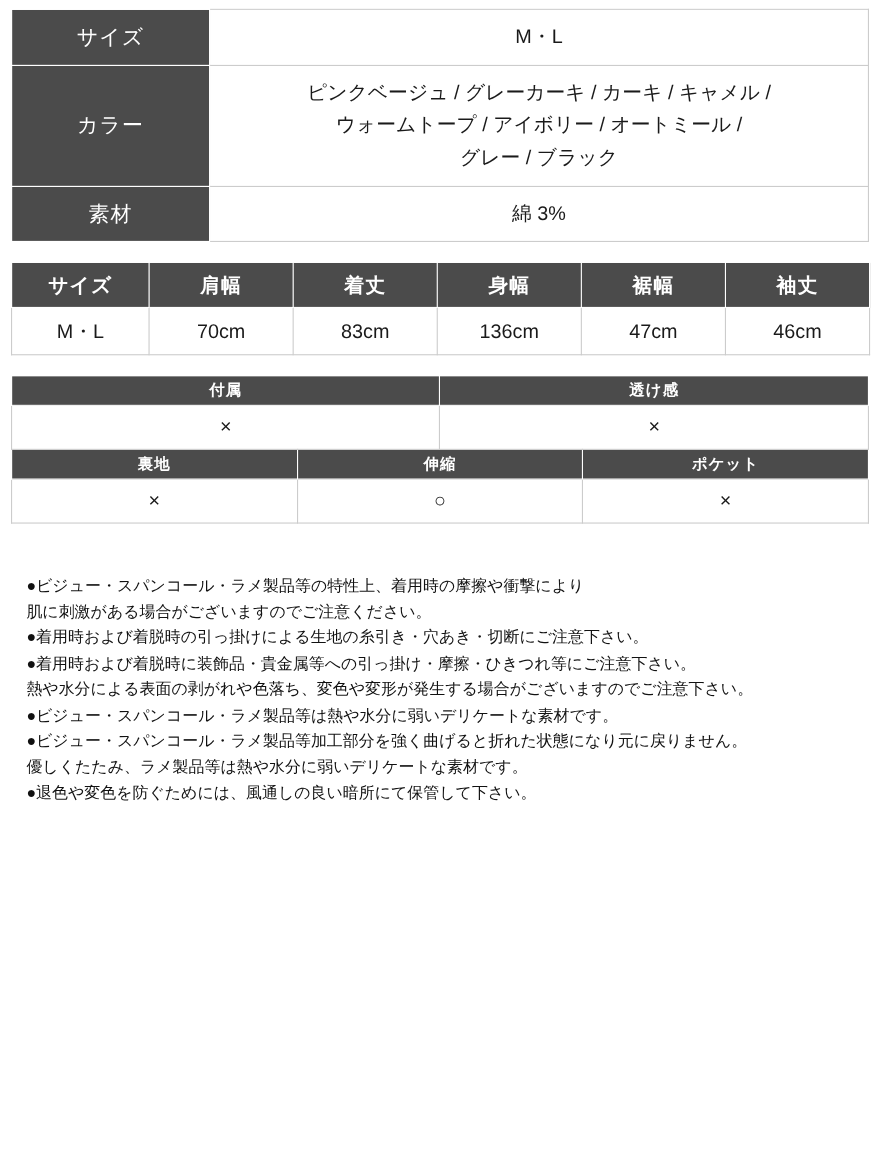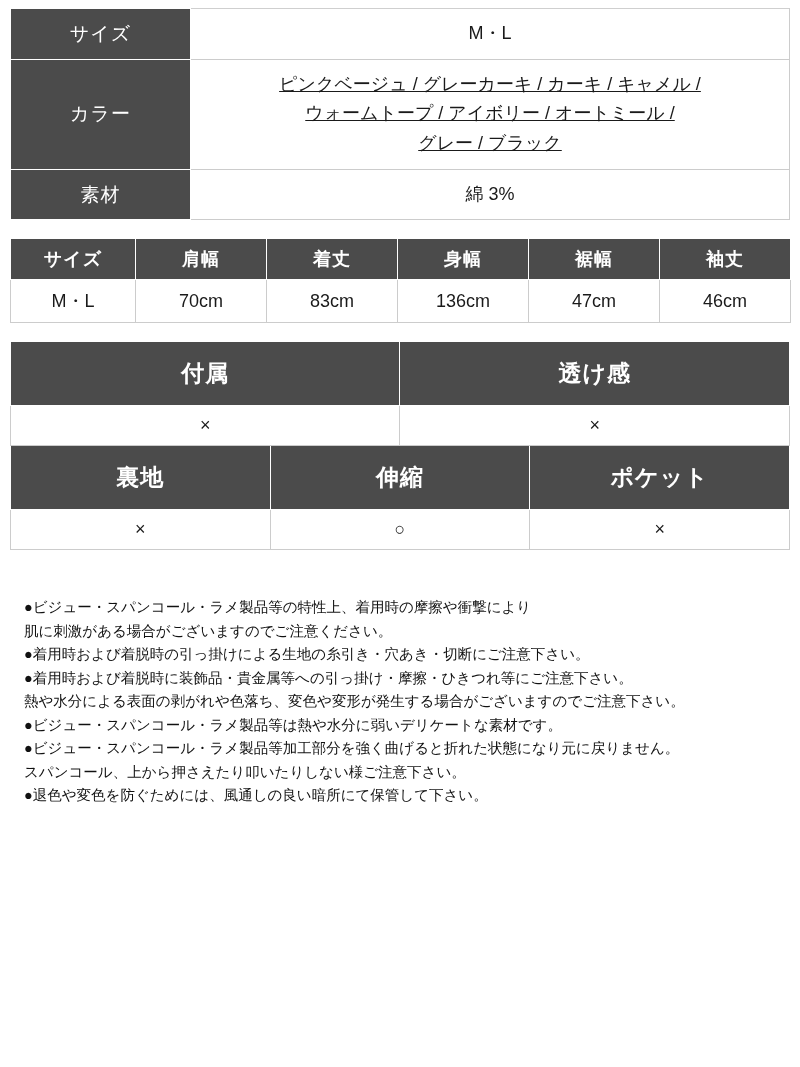--- a/index.html
+++ b/index.html
@@ -78,23 +78,23 @@
     border: 1px solid #cccccc;
   }
 
   
   .attr-table {
     margin-bottom: 46px;
   }
   .attr-table th {
     background: #4b4b4b;
     color: #ffffff;
-    font-size: 23px;
+    font-size: 14px;
     font-weight: bold;
-    padding: 16px 2px;
+    padding: 4px 2px;
     border: 1px solid #ffffff;
     letter-spacing: 1px;
   }
   .attr-table td {
     background: #ffffff;
     color: #1a1a1a;
     font-size: 18px;
     text-align: center;
     padding: 9px 2px;
     border: 1px solid #cccccc;
@@ -117,21 +117,21 @@
 <div class="page">
 
   <table class="spec-table">
     <tbody>
       <tr>
         <td class="th-cell">サイズ</td>
         <td class="val-cell">M・L</td>
       </tr>
       <tr>
         <td class="th-cell">カラー</td>
-        <td class="val-cell" style="white-space: pre-line; text-decoration: underline;">ピンクベージュ / グレーカーキ / カーキ / キャメル /
+        <td class="val-cell" style="white-space: pre-line;">ピンクベージュ / グレーカーキ / カーキ / キャメル /
 ウォームトープ / アイボリー / オートミール /
 グレー / ブラック</td>
       </tr>
       <tr>
         <td class="th-cell">素材</td>
         <td class="val-cell">綿 3%</td>
       </tr>
     </tbody>
   </table>
 
@@ -190,17 +190,17 @@
   </table>
 
   <div class="notes">
     <div class="note-line">●ビジュー・スパンコール・ラメ製品等の特性上、着用時の摩擦や衝撃により</div>
     <div class="note-line">肌に刺激がある場合がございますのでご注意ください。</div>
     <div class="note-line">●着用時および着脱時の引っ掛けによる生地の糸引き・穴あき・切断にご注意下さい。</div>
     <div class="note-line">●着用時および着脱時に装飾品・貴金属等への引っ掛け・摩擦・ひきつれ等にご注意下さい。</div>
     <div class="note-line">熱や水分による表面の剥がれや色落ち、変色や変形が発生する場合がございますのでご注意下さい。</div>
     <div class="note-line">●ビジュー・スパンコール・ラメ製品等は熱や水分に弱いデリケートな素材です。</div>
     <div class="note-line">●ビジュー・スパンコール・ラメ製品等加工部分を強く曲げると折れた状態になり元に戻りません。</div>
-    <div class="note-line">スパンコール、上から押さえたり叩いたりしない様ご注意下さい。</div>
+    <div class="note-line">優しくたたみ、ラメ製品等は熱や水分に弱いデリケートな素材です。</div>
     <div class="note-line">●退色や変色を防ぐためには、風通しの良い暗所にて保管して下さい。</div>
   </div>
 
 </div>
 
 </body></html>

